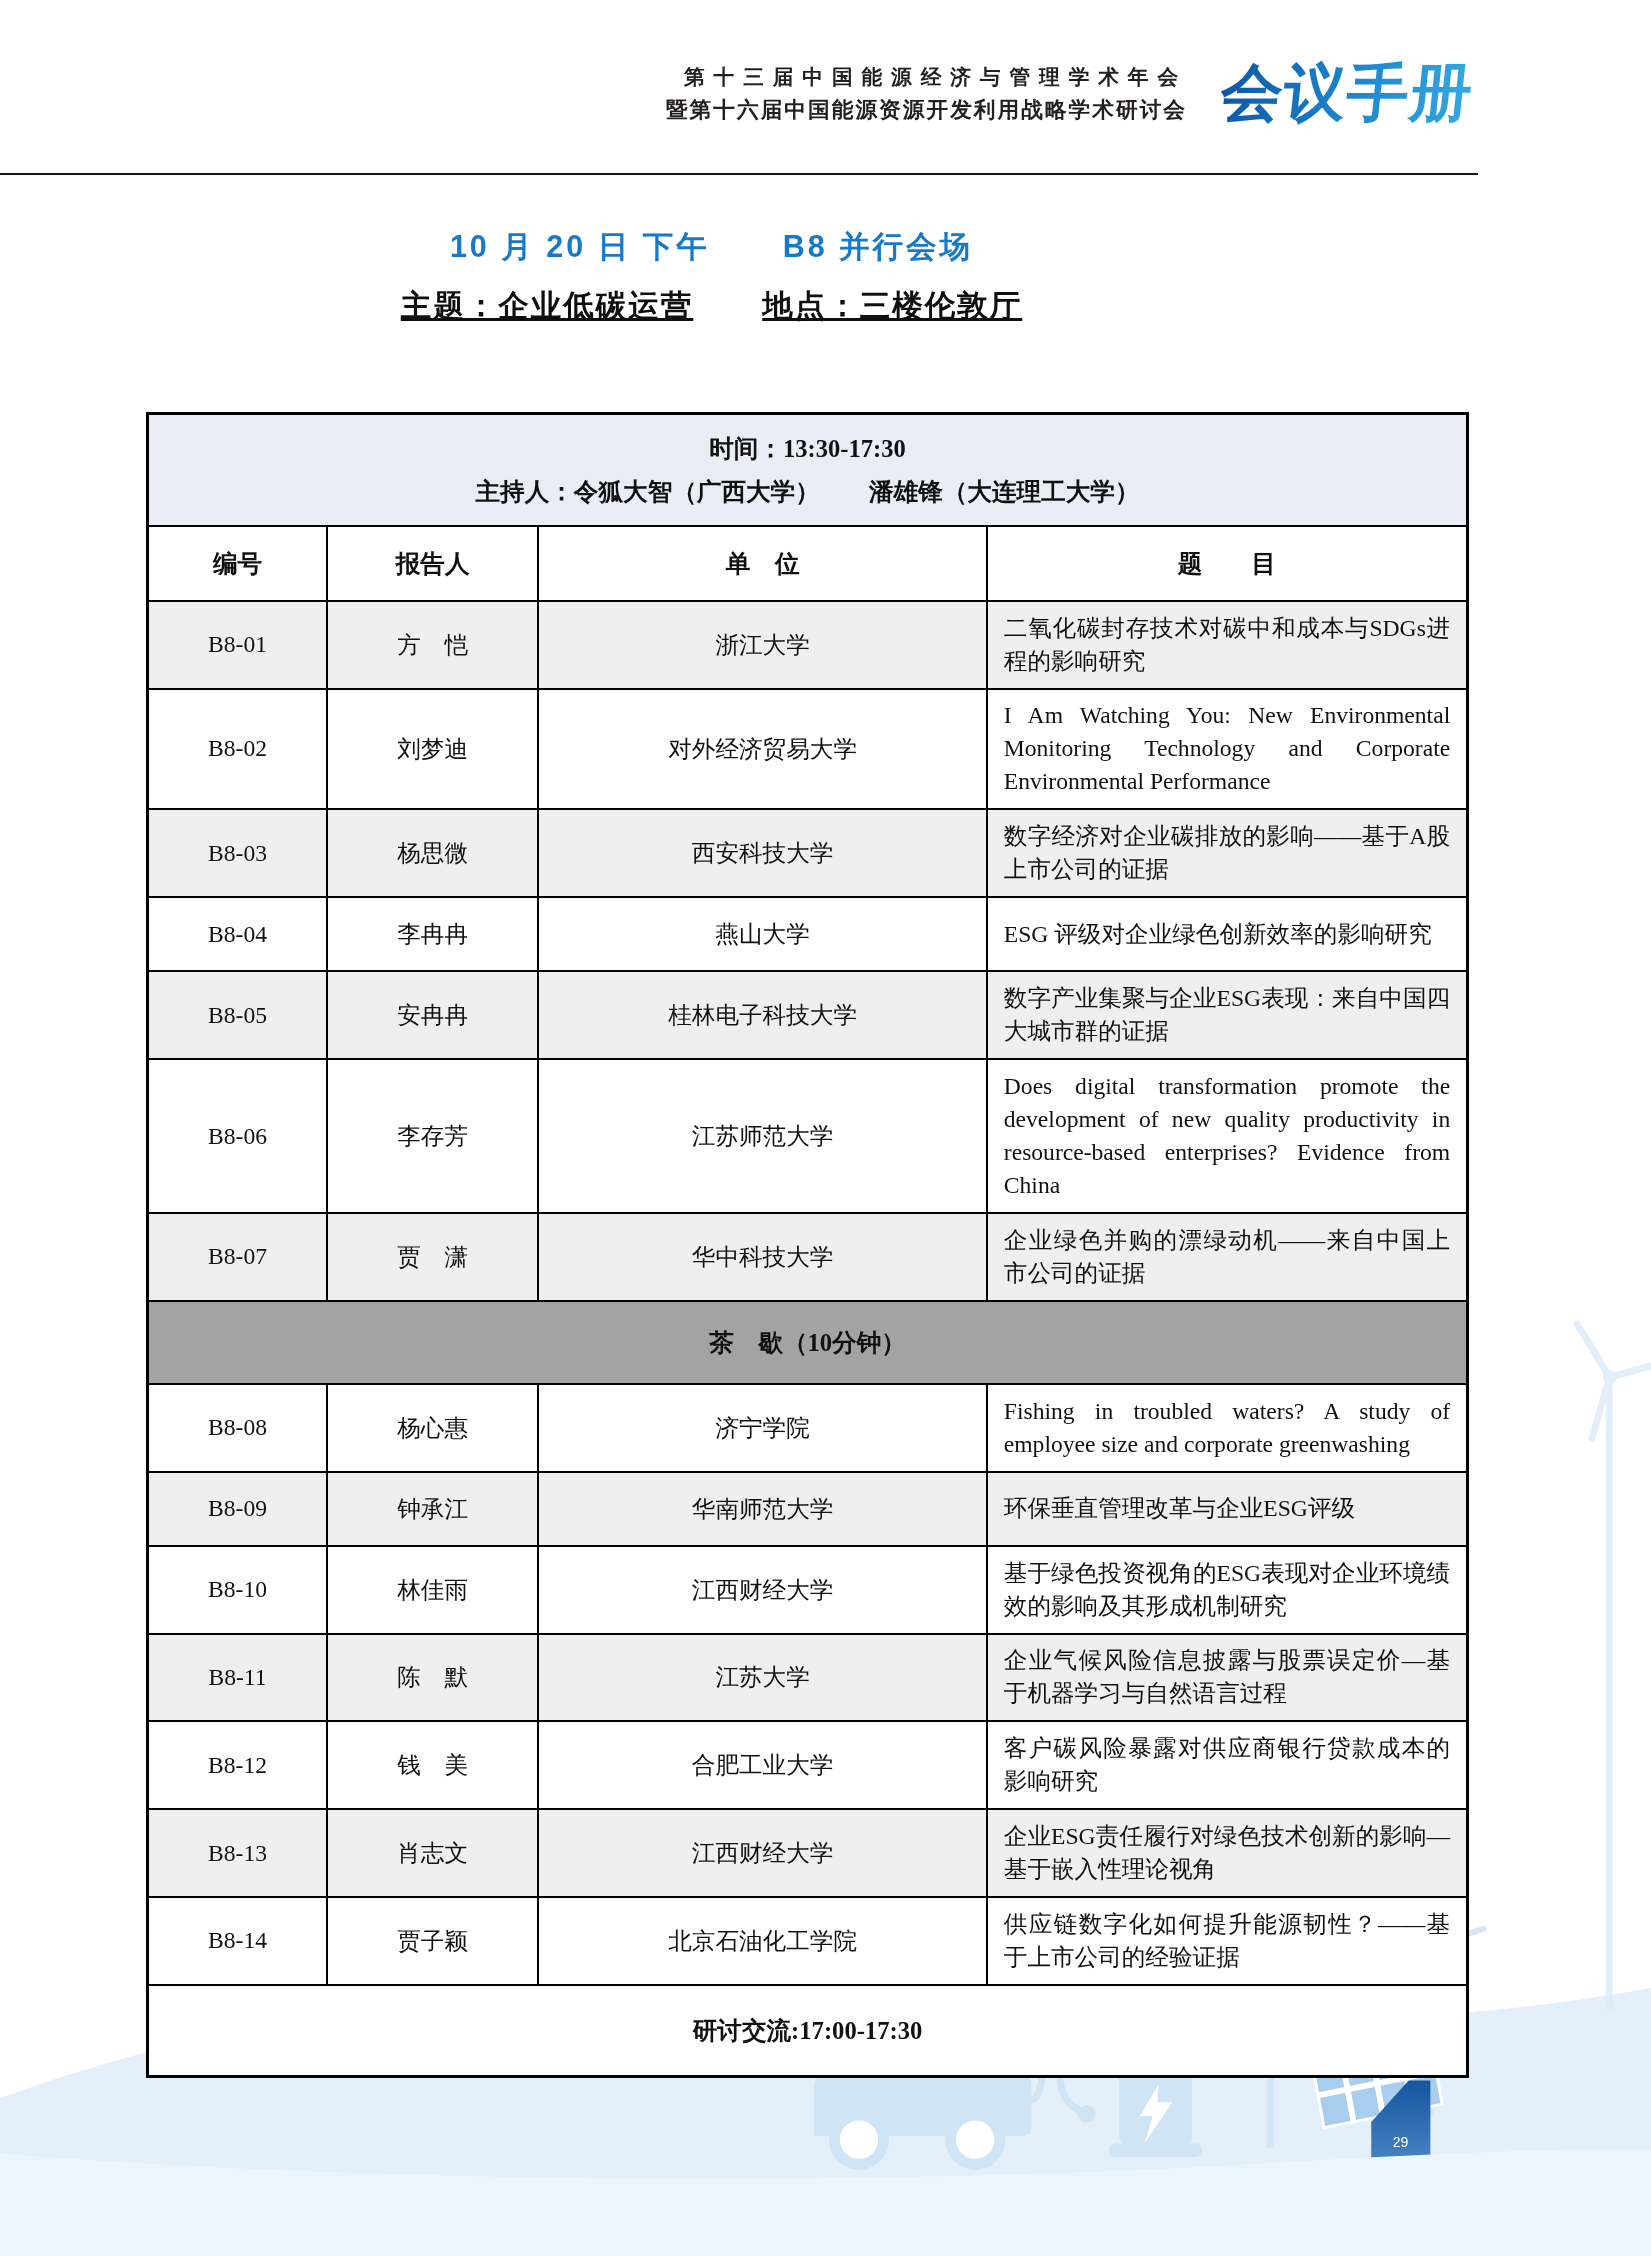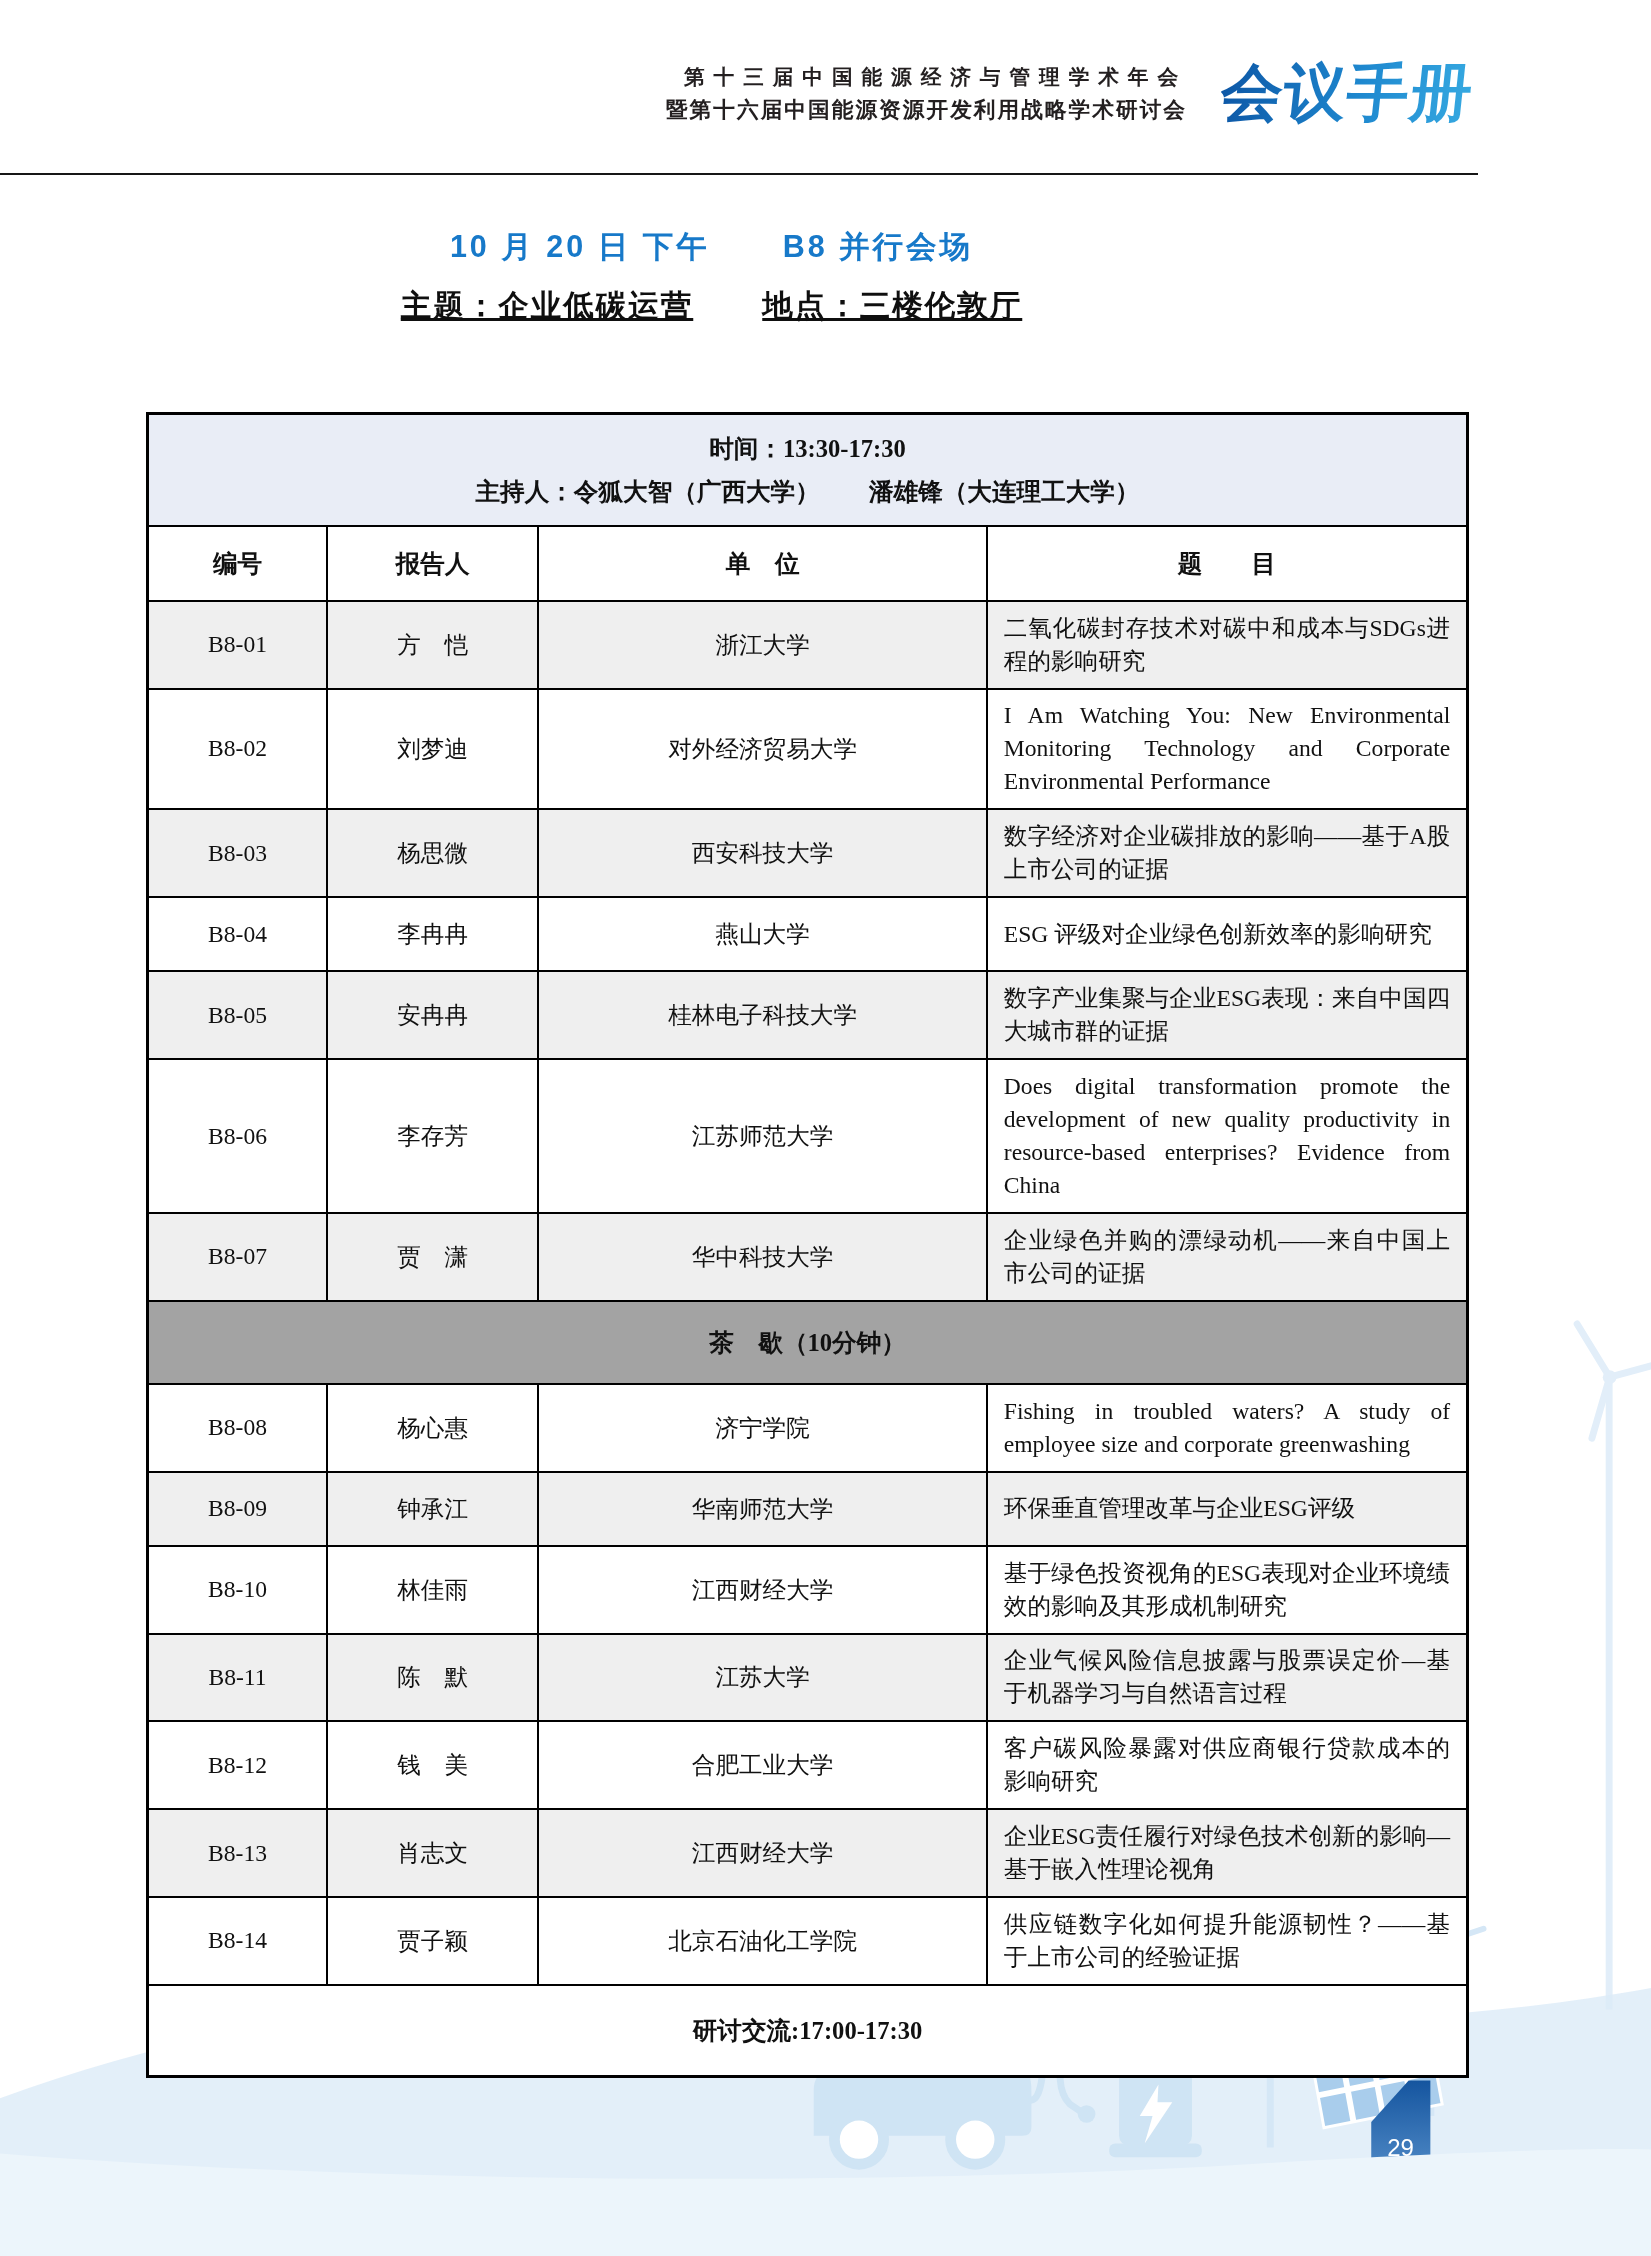--- a/index.html
+++ b/index.html
@@ -151,21 +151,21 @@
     width:1652px; height:947px;
     z-index:0;
     pointer-events:none;
   }
   .page-number{
     position:absolute;
     left:1373px; top:2134px;
     width:55px;
     text-align:center;
     font-family:"Liberation Sans","DejaVu Sans",sans-serif;
-    font-size:24px;
+    font-size:14px;
     color:#ffffff;
     z-index:3;
   }
 </style>
 </head>
 <body>
 
 <div class="page">
 
   <svg class="footer-art" viewBox="0 0 1677 961" xmlns="http://www.w3.org/2000/svg" aria-hidden="true">

